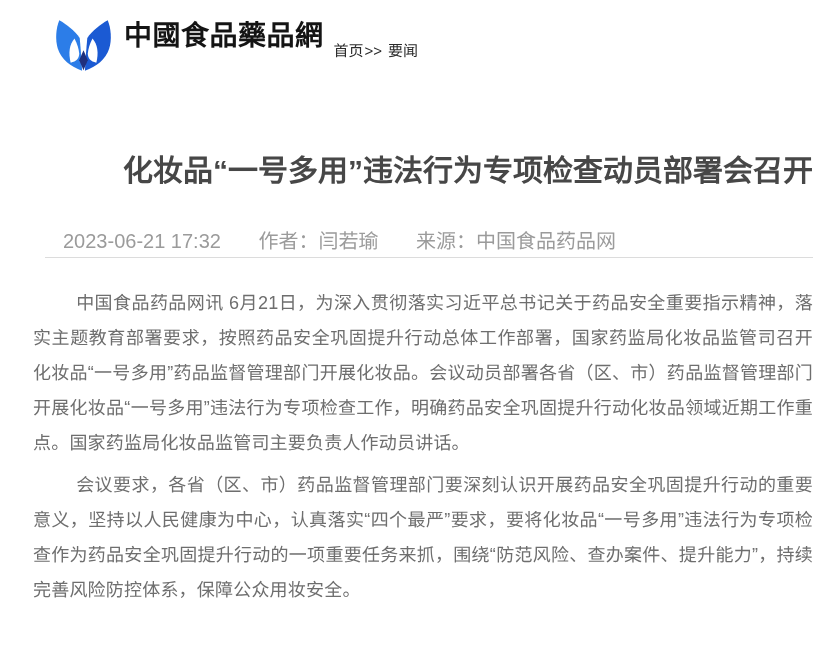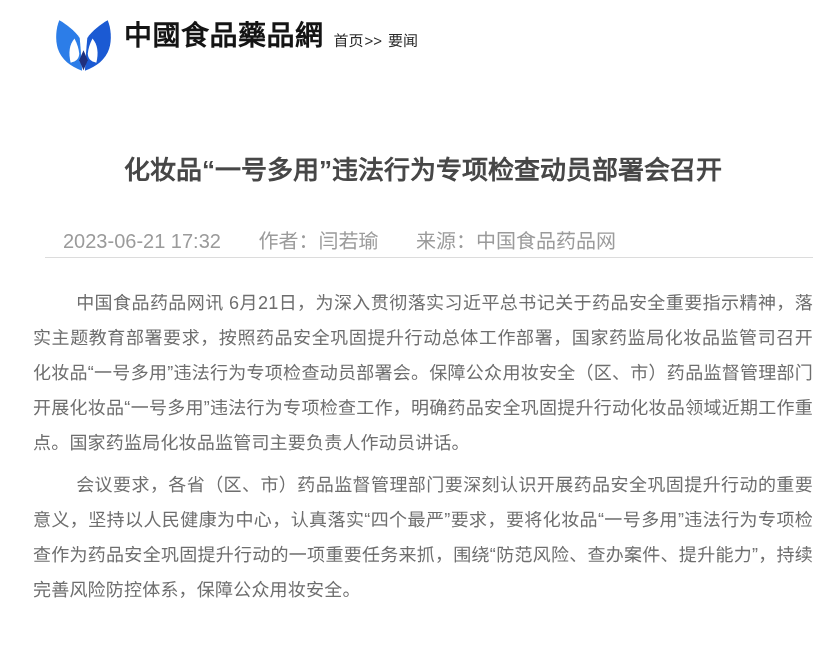--- a/index.html
+++ b/index.html
@@ -31,37 +31,37 @@
   }
   .brand-url {
     font-size: 13px;
     color: #9b9b9b;
     letter-spacing: 4.3px;
     margin-top: 2px;
     white-space: nowrap;
   }
   .breadcrumb {
     margin-left: 10px;
-    margin-top: 16px;
+    margin-top: 26px;
     font-size: 15px;
     color: #2b2b2b;
     white-space: nowrap;
   }
   .breadcrumb a { color: #2b2b2b; text-decoration: none; cursor: pointer; }
   .breadcrumb .sep { margin: 0 1px; }
   .breadcrumb .crumb-current { margin-left: 5px; }
   
   .article { margin: 0 27px 0 33px; width: 780px; }
   .article-title {
     margin: 60px 0 0 0;
-    font-size: 26px;
+    font-size: 30px;
     line-height: 49px;
     font-weight: bold;
     color: #474747;
-    text-align: center;
+    text-align: right;
   }
   .article-meta {
     margin-top: 30px;
     padding-left: 30px;
     font-size: 20px;
     color: #9b9b9b;
     height: 17px;
   }
   .article-meta .meta-item { margin-right: 32px; }
   .meta-divider {
@@ -110,18 +110,18 @@
 
     <div class="article-meta">
       <span class="meta-item">2023-06-21 17:32</span>
       <span class="meta-item"><span>作者：</span><span>闫若瑜</span></span>
       <span class="meta-item"><span>来源：</span><span>中国食品药品网</span></span>
     </div>
 
     <hr class="meta-divider">
 
     <div class="article-body">
-      <p>中国食品药品网讯 6月21日，为深入贯彻落实习近平总书记关于药品安全重要指示精神，落实主题教育部署要求，按照药品安全巩固提升行动总体工作部署，国家药监局化妆品监管司召开化妆品“一号多用”违法行为专项检查动员部署会。保障公众用妆安全（区、市）药品监督管理部门开展化妆品“一号多用”违法行为专项检查工作，明确药品安全巩固提升行动化妆品领域近期工作重点。国家药监局化妆品监管司主要负责人作动员讲话。</p>
+      <p>中国食品药品网讯 6月21日，为深入贯彻落实习近平总书记关于药品安全重要指示精神，落实主题教育部署要求，按照药品安全巩固提升行动总体工作部署，国家药监局化妆品监管司召开化妆品“一号多用”药品监督管理部门开展化妆品。会议动员部署各省（区、市）药品监督管理部门开展化妆品“一号多用”违法行为专项检查工作，明确药品安全巩固提升行动化妆品领域近期工作重点。国家药监局化妆品监管司主要负责人作动员讲话。</p>
       <p>会议要求，各省（区、市）药品监督管理部门要深刻认识开展药品安全巩固提升行动的重要意义，坚持以人民健康为中心，认真落实“四个最严”要求，要将化妆品“一号多用”违法行为专项检查作为药品安全巩固提升行动的一项重要任务来抓，围绕“防范风险、查办案件、提升能力”，持续完善风险防控体系，保障公众用妆安全。</p>
     </div>
   </main>
 
 </div>
 
 </body></html>

